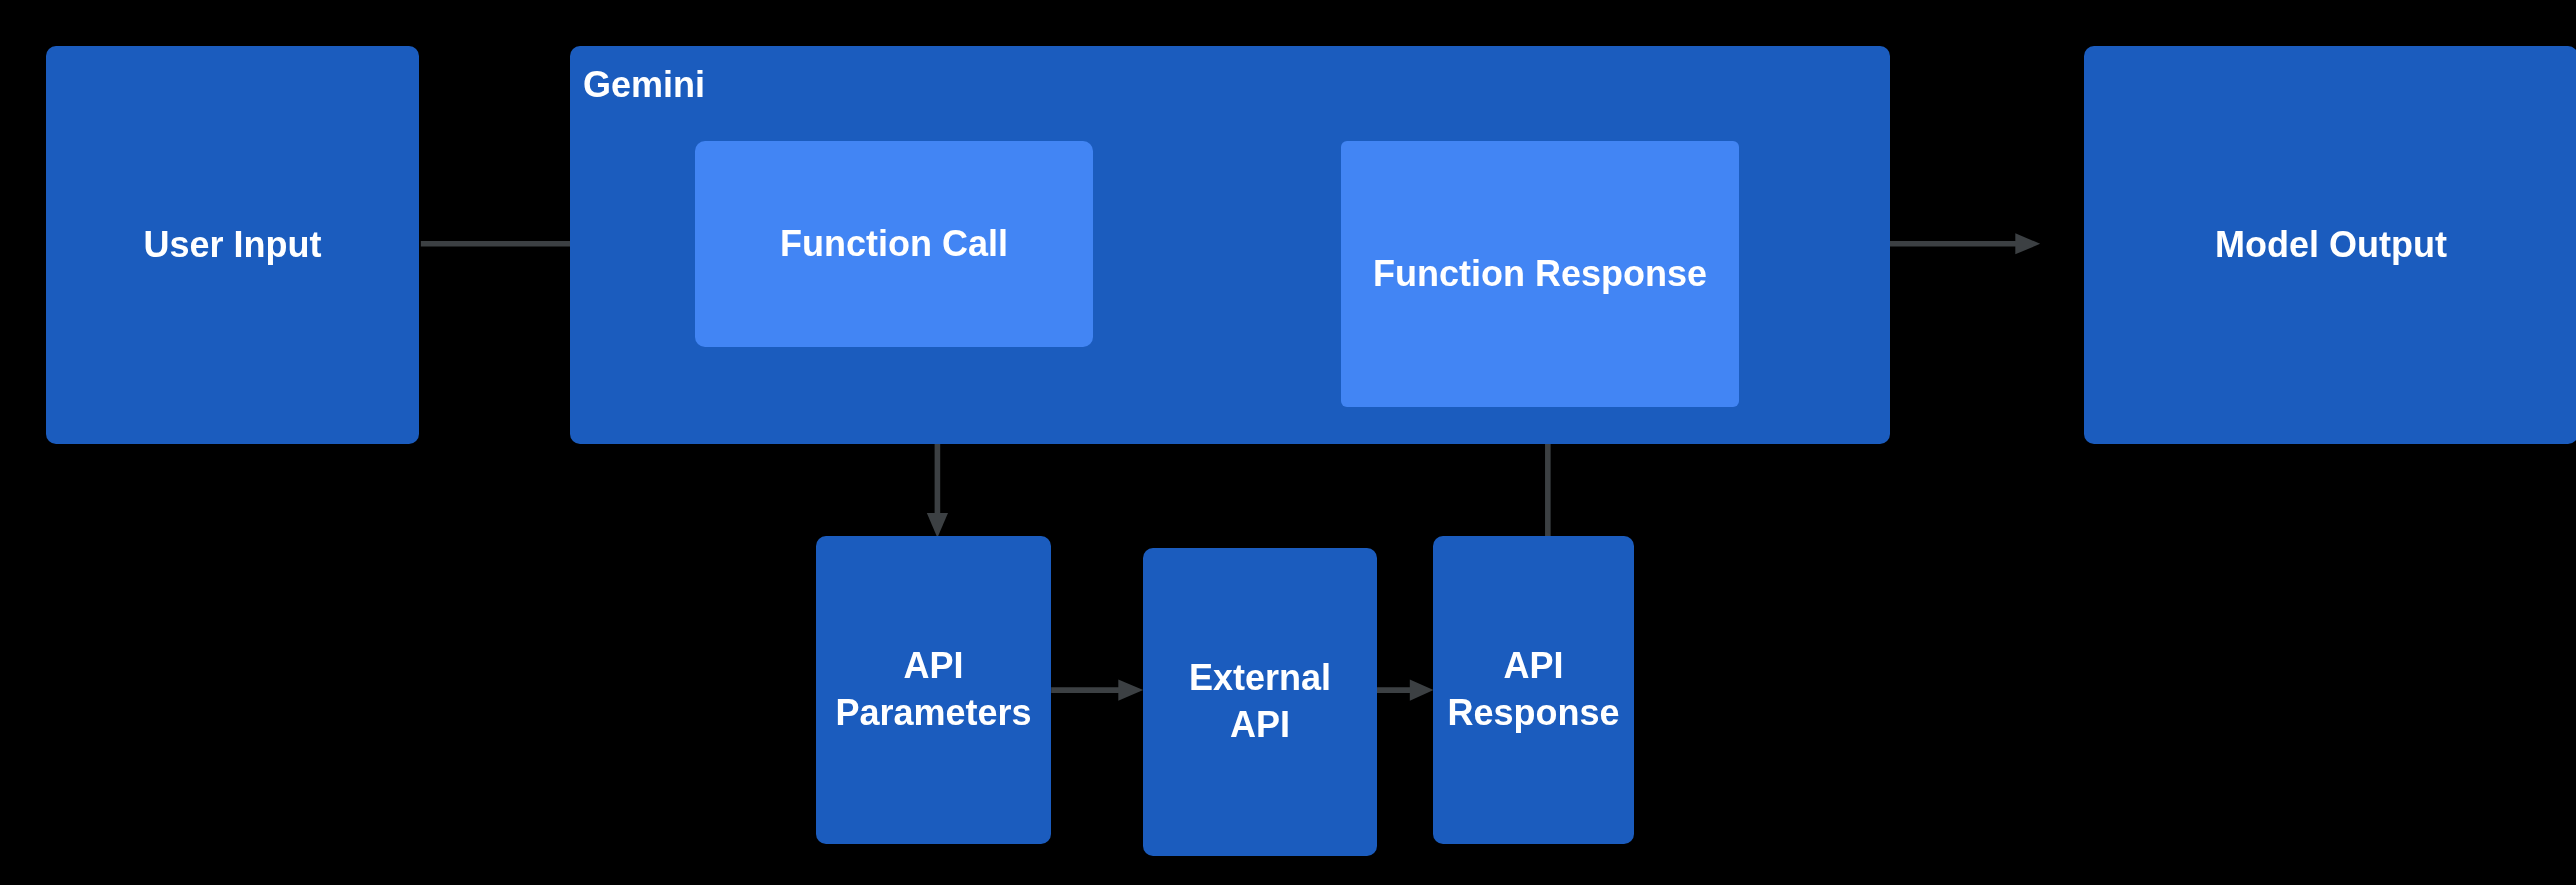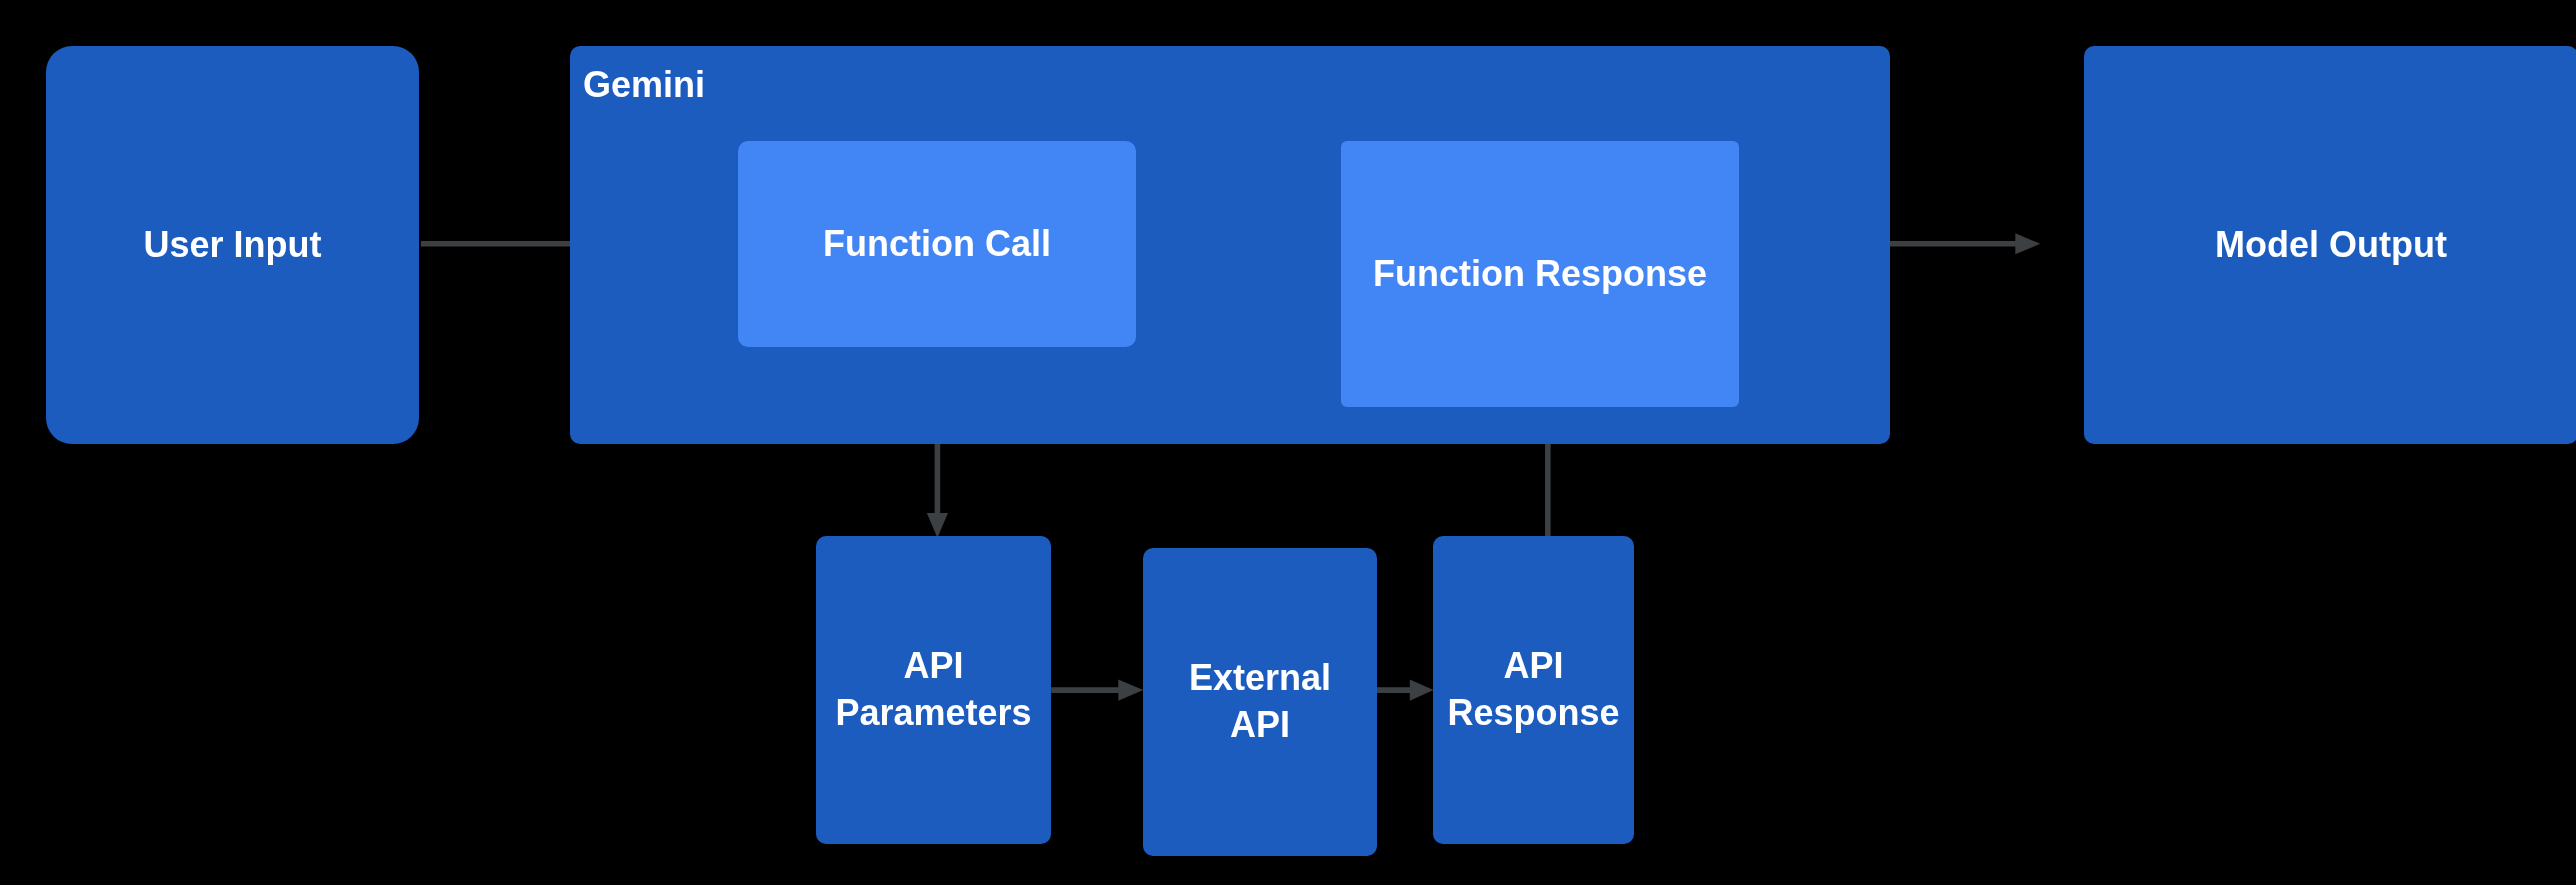--- a/index.html
+++ b/index.html
@@ -28,34 +28,34 @@
     text-align: center;
     color: var(--label);
     font-size: 36px;
     font-weight: bold;
     line-height: 1.3;
   }
   .node--dark  { background: var(--node-dark); }
   .node--light { background: var(--node-light); }
 
   
-  .node--user-input   { left: 46px;   top: 46px;  width: 373px;  height: 398px; border-radius: 26px; }
+  .node--user-input   { left: 46px;   top: 46px;  width: 373px;  height: 398px; }
   .node--gemini       { left: 570px;  top: 46px;  width: 1320px; height: 398px;
                         justify-content: flex-start; align-items: flex-start; }
   .node--model-output { left: 2040px; top: 46px;  width: 494px;  height: 398px; margin-left: 44px; }
 
   .gemini-title {
     padding: 16px 0 0 13px;
     font-size: 36px;
     font-weight: bold;
     color: var(--label);
   }
 
   
-  .node--function-call     { left: 738px; top: 141px; width: 398px; height: 206px; white-space: nowrap; }
+  .node--function-call     { left: 695px; top: 141px; width: 398px; height: 206px; white-space: nowrap; }
   .node--function-response { left: 1341px; top: 141px; width: 398px; height: 266px; white-space: nowrap; border-radius: 6px; }
 
   
   .node--api-parameters { left: 816px; top: 536px; width: 235px; height: 308px; padding: 0 28px; }
   .node--external-api   { left: 1143px; top: 536px; width: 234px; height: 308px; padding: 0 18.6px; margin-top: 12px; }
   .node--api-response   { left: 1433px; top: 536px; width: 201px; height: 308px; padding: 0 18.6px; }
 
   .edges {
     position: absolute;
     left: 0; top: 0;

